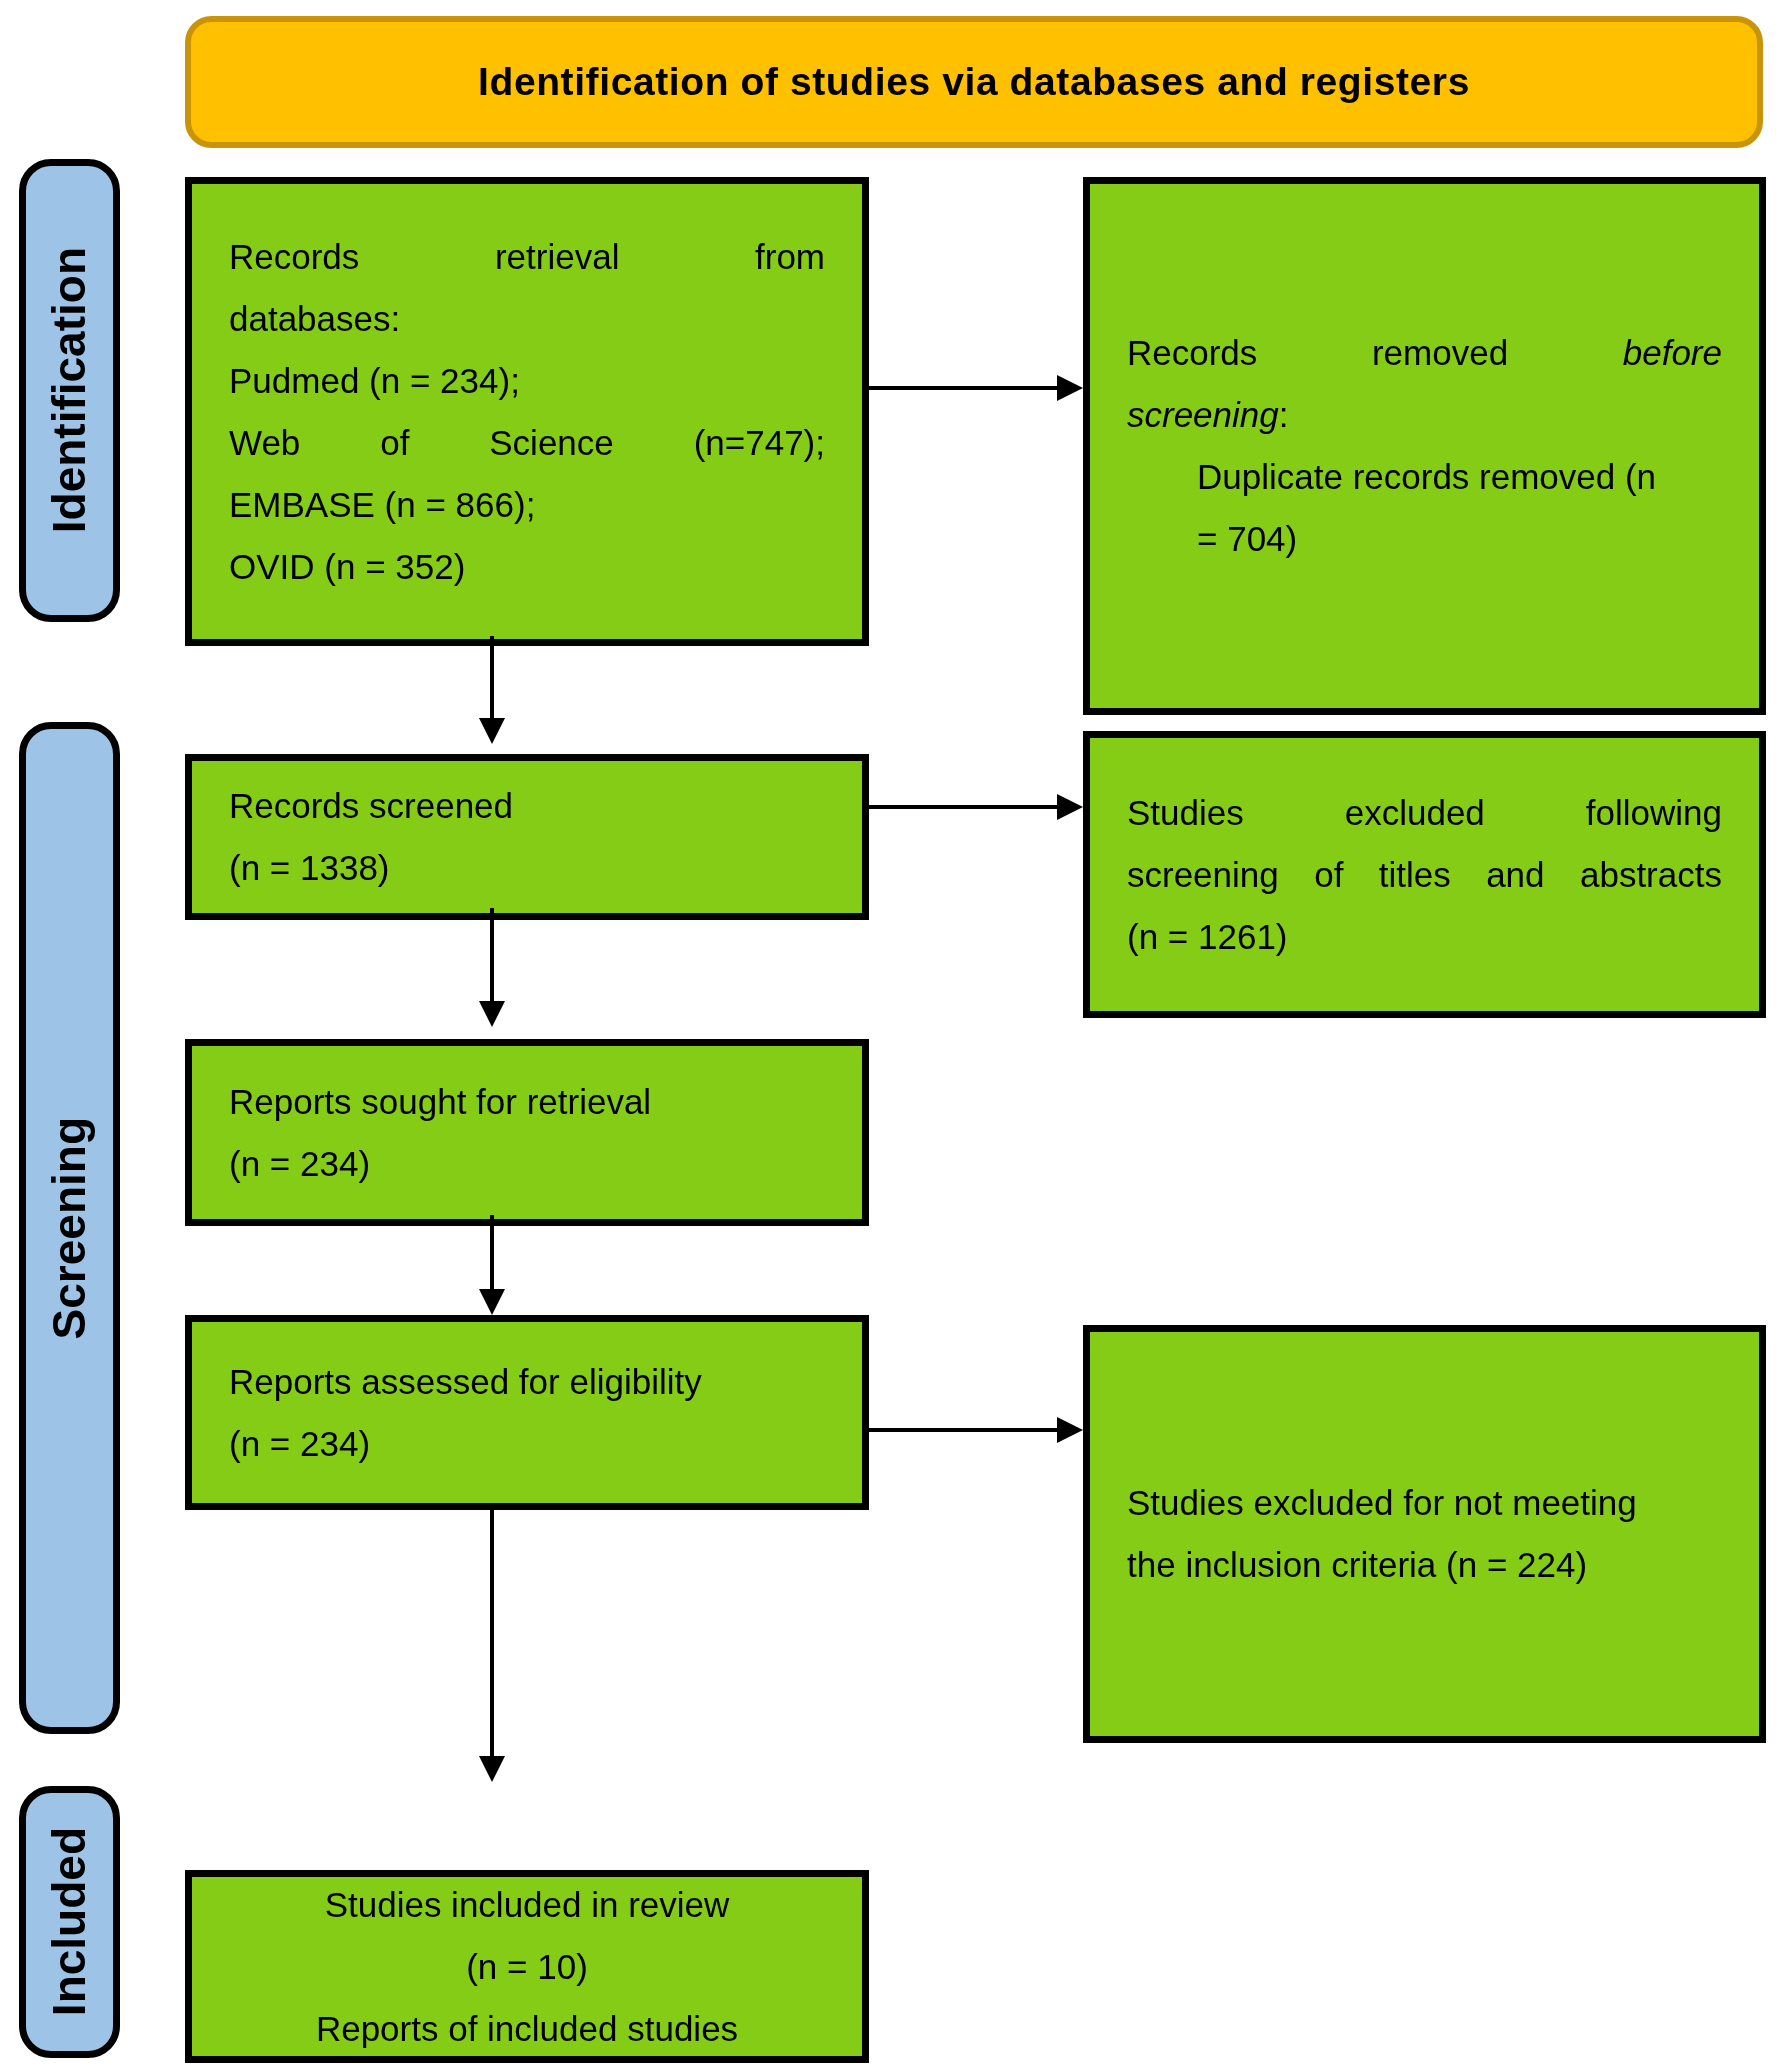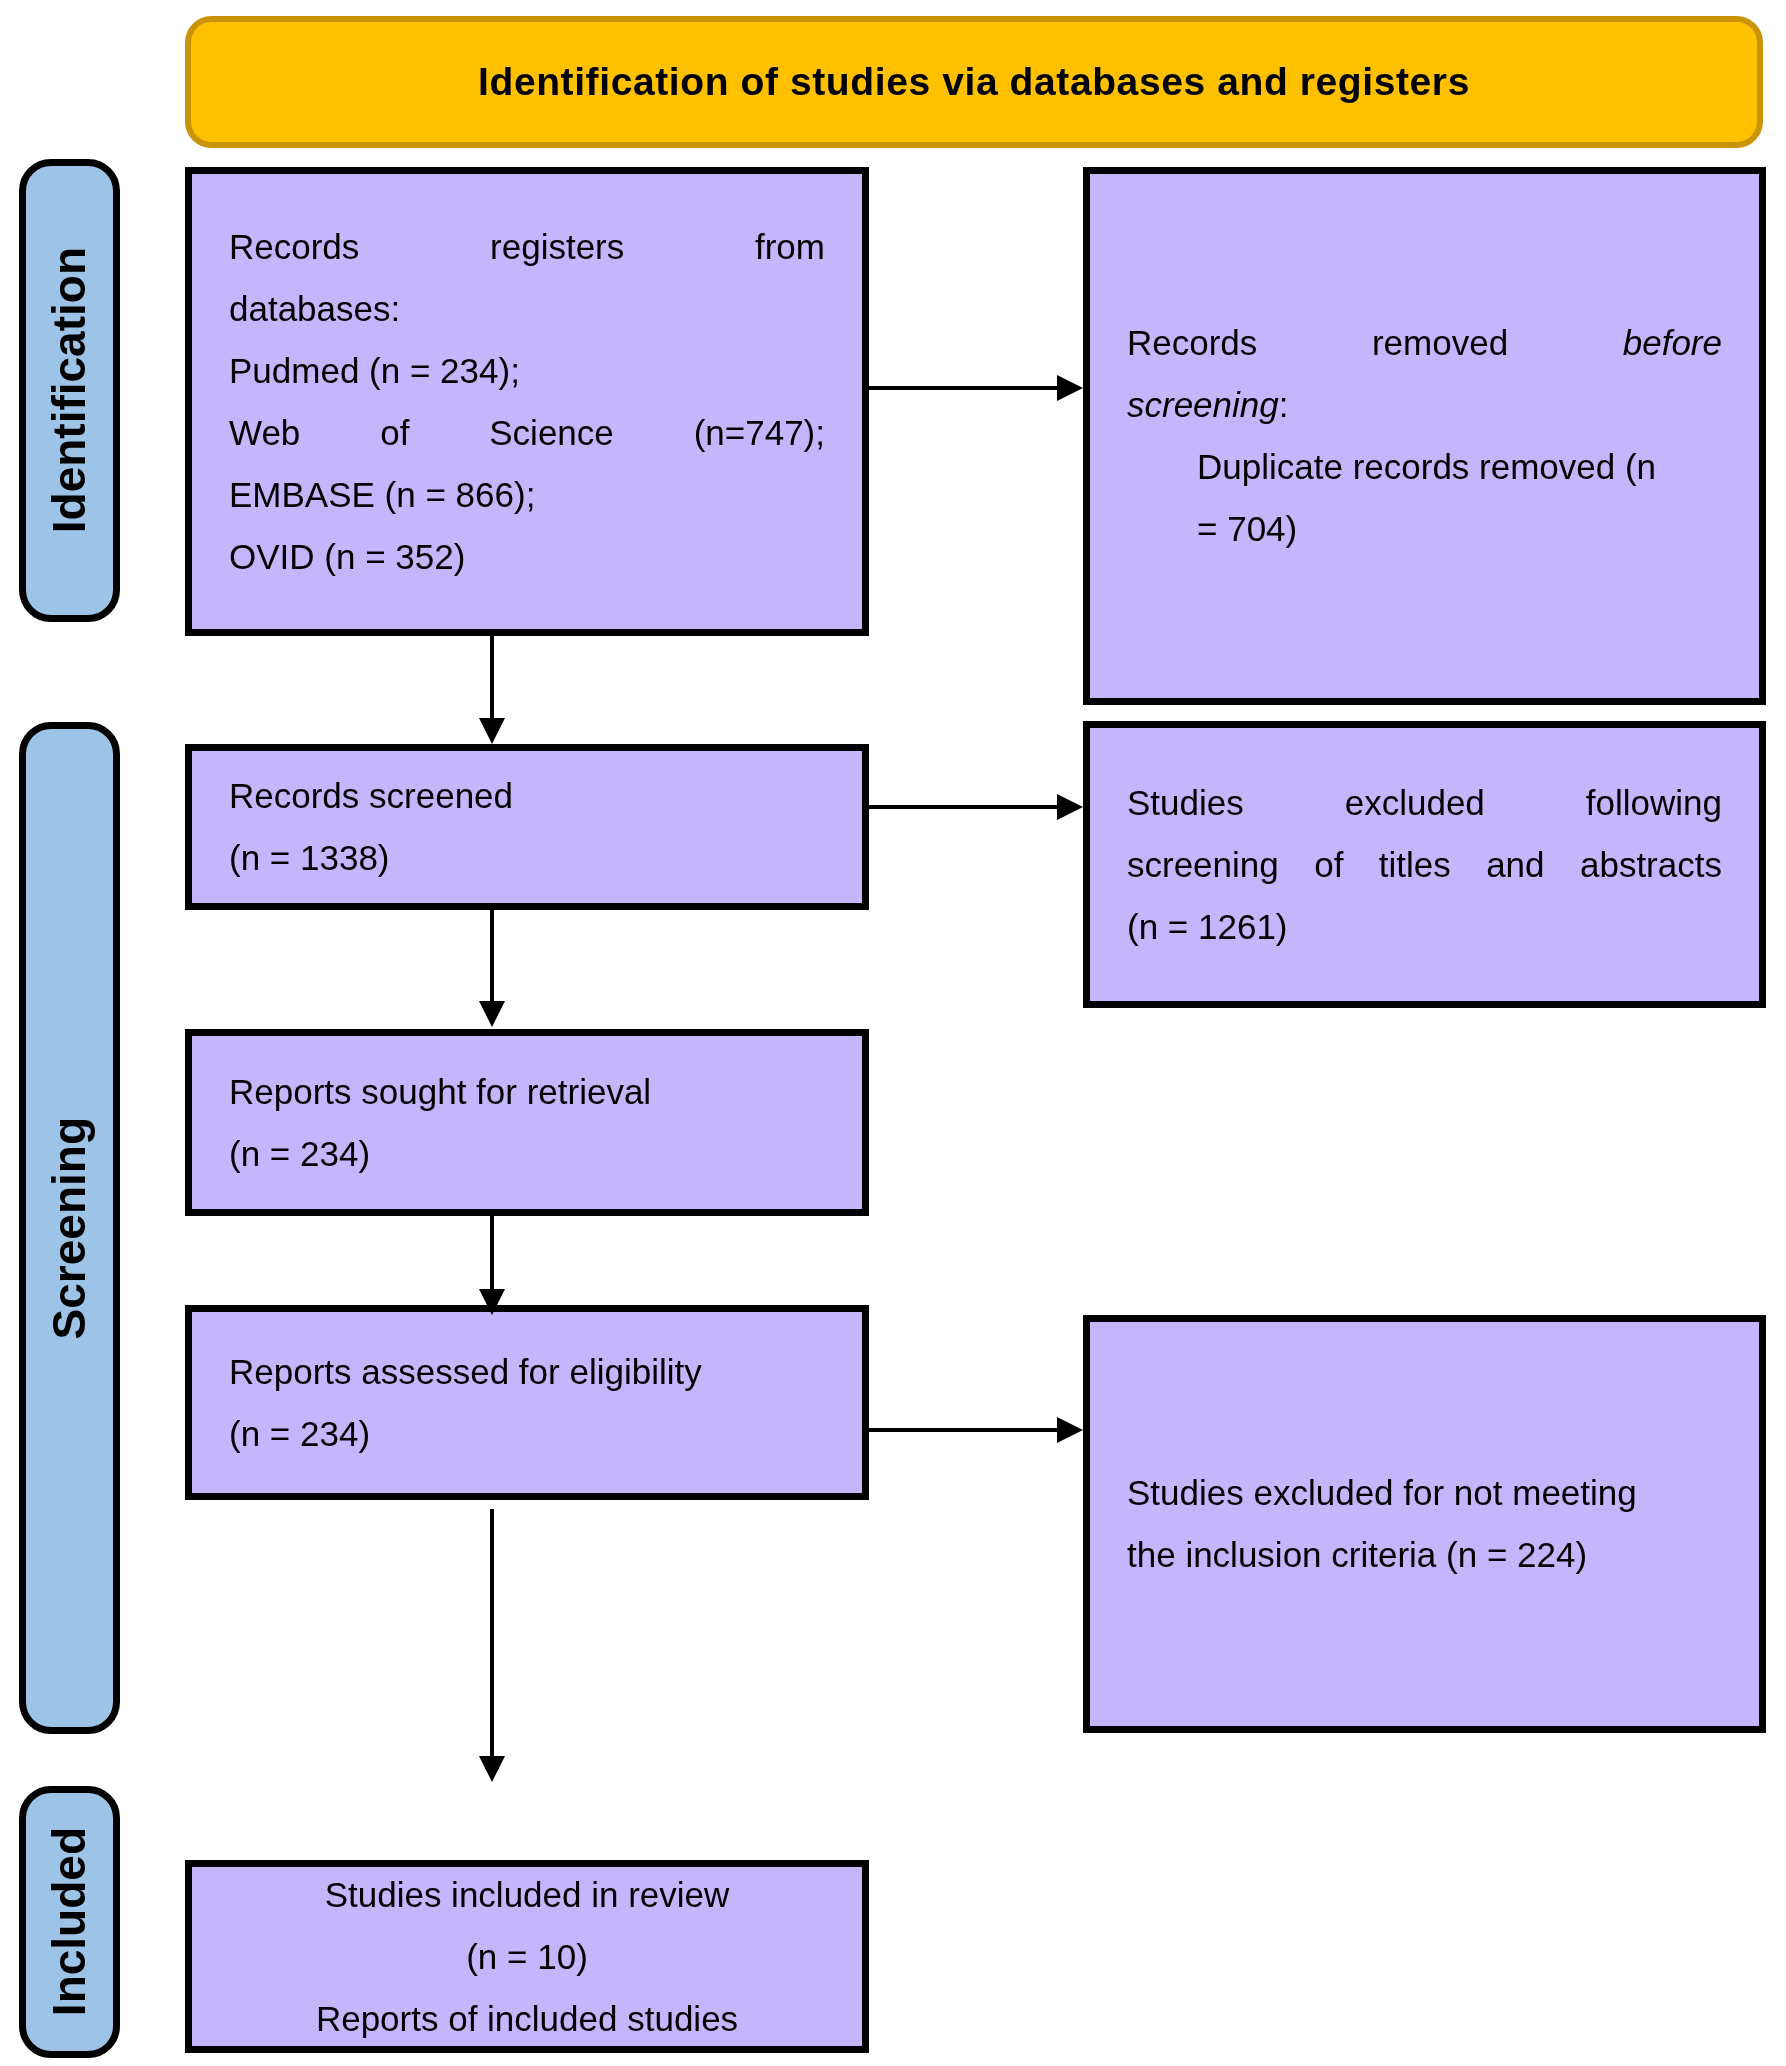--- a/index.html
+++ b/index.html
@@ -43,26 +43,26 @@
     transform:rotate(180deg);
     font-size:46px;font-weight:bold;
     white-space:nowrap;
   }
   .stage-identification{top:159px;height:463px;}
   .stage-screening{top:722px;height:1012px;}
   .stage-included{top:1786px;height:272px;}
   
   .box{
     position:absolute;
-    background:#c4b5fd;
+    background:#84cc16;
     border:7.2px solid var(--box-border);
     box-sizing:border-box;
     display:flex;flex-direction:column;justify-content:center;
     padding:0 37px;
-    font-size:35px;line-height:62px;
+    font-size:35px;line-height:62px;margin-top:10px;
   }
   .col-left{left:185px;width:684px;}
   .col-right{left:1083px;width:683px;}
   .box-identified{top:167px;height:469px;}
   .box-removed{top:167px;height:538px;}
   .box-screened{top:744px;height:166px;}
   .box-excluded-screening{top:721px;height:287px;}
   .box-sought{top:1029px;height:187px;}
   .box-assessed{top:1305px;height:195px;}
   .box-excluded-criteria{top:1315px;height:418px;}
@@ -116,21 +116,21 @@
   <div class="stage stage-screening">
     <span class="stage-label">Screening</span>
   </div>
   <div class="stage stage-included">
     <span class="stage-label">Included</span>
   </div>
 
   <div class="box col-left box-identified">
     <div class="line spread">
       <span>Records</span>
-      <span>registers</span>
+      <span>retrieval</span>
       <span>from</span>
     </div>
     <div class="line">databases:</div>
     <div class="line">Pudmed (n = 234);</div>
     <div class="line spread">
       <span>Web</span>
       <span>of</span>
       <span>Science</span>
       <span>(n=747);</span>
     </div>

